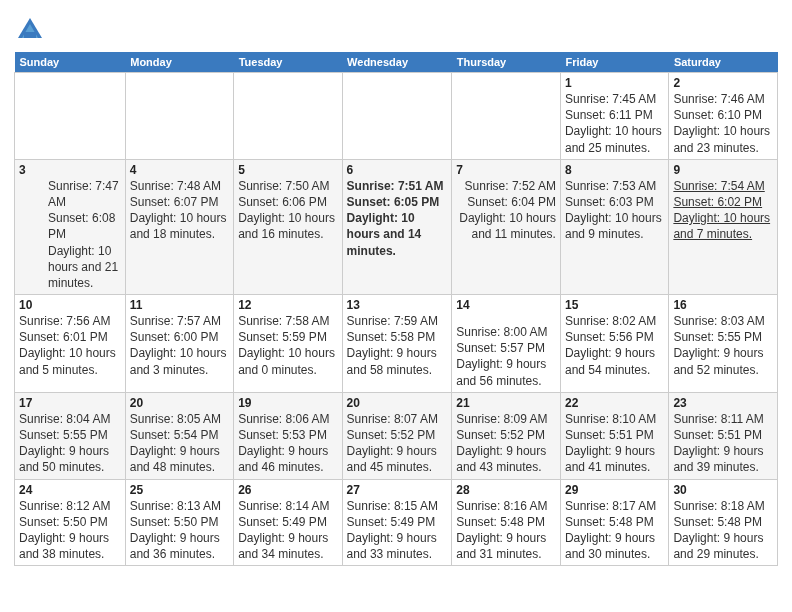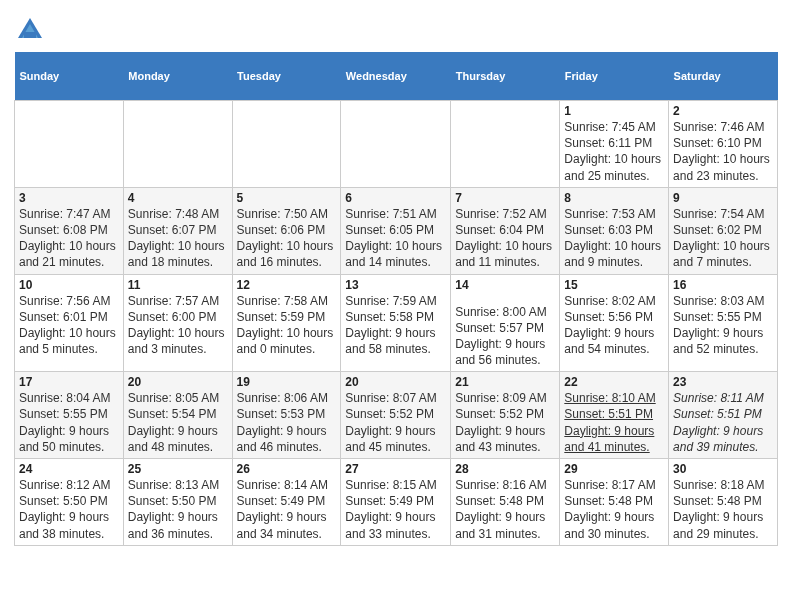--- a/index.html
+++ b/index.html
@@ -60,21 +60,21 @@
     }
     table {
       width: 100%;
       border-collapse: collapse;
       font-size: 9.5px;
     }
     thead tr th {
       background-color: #3a7abf;
       color: #fff;
       text-align: left;
-      padding: 18px 5px;
+      padding: 4px 5px;
       font-size: 11px;
       font-weight: bold;
     }
     tbody tr td {
       border: 1px solid #ccc;
       vertical-align: top;
       padding: 3px 4px;
       width: 113px;
       height: 78px;
       background: #fff;
@@ -148,57 +148,57 @@
           <td>
             <span class="day-num">2</span>
             <div class="day-info" style="white-space: pre-line;">Sunrise: 7:46 AM
 Sunset: 6:10 PM
 Daylight: 10 hours and 23 minutes.</div>
           </td>
         </tr>
         <tr>
           <td>
             <span class="day-num">3</span>
-            <div class="day-info" style="white-space: pre-line;">Sunrise: 7:47 AM
+            <div class="day-info" style="white-space: pre-line; margin-left: 29px;">Sunrise: 7:47 AM
 Sunset: 6:08 PM
 Daylight: 10 hours and 21 minutes.</div>
           </td>
           <td>
             <span class="day-num">4</span>
             <div class="day-info" style="white-space: pre-line;">Sunrise: 7:48 AM
 Sunset: 6:07 PM
 Daylight: 10 hours and 18 minutes.</div>
           </td>
           <td>
             <span class="day-num">5</span>
             <div class="day-info" style="white-space: pre-line;">Sunrise: 7:50 AM
 Sunset: 6:06 PM
 Daylight: 10 hours and 16 minutes.</div>
           </td>
           <td>
             <span class="day-num">6</span>
-            <div class="day-info" style="white-space: pre-line;">Sunrise: 7:51 AM
+            <div class="day-info" style="white-space: pre-line; font-weight: bold;">Sunrise: 7:51 AM
 Sunset: 6:05 PM
 Daylight: 10 hours and 14 minutes.</div>
           </td>
           <td>
             <span class="day-num">7</span>
-            <div class="day-info" style="white-space: pre-line;">Sunrise: 7:52 AM
+            <div class="day-info" style="white-space: pre-line; text-align: right;">Sunrise: 7:52 AM
 Sunset: 6:04 PM
 Daylight: 10 hours and 11 minutes.</div>
           </td>
           <td>
             <span class="day-num">8</span>
             <div class="day-info" style="white-space: pre-line;">Sunrise: 7:53 AM
 Sunset: 6:03 PM
 Daylight: 10 hours and 9 minutes.</div>
           </td>
           <td>
             <span class="day-num">9</span>
-            <div class="day-info" style="white-space: pre-line;">Sunrise: 7:54 AM
+            <div class="day-info" style="white-space: pre-line; text-decoration: underline;">Sunrise: 7:54 AM
 Sunset: 6:02 PM
 Daylight: 10 hours and 7 minutes.</div>
           </td>
         </tr>
         <tr>
           <td>
             <span class="day-num">10</span>
             <div class="day-info" style="white-space: pre-line;">Sunrise: 7:56 AM
 Sunset: 6:01 PM
 Daylight: 10 hours and 5 minutes.</div>
@@ -266,27 +266,27 @@
 Daylight: 9 hours and 45 minutes.</div>
           </td>
           <td>
             <span class="day-num">21</span>
             <div class="day-info" style="white-space: pre-line;">Sunrise: 8:09 AM
 Sunset: 5:52 PM
 Daylight: 9 hours and 43 minutes.</div>
           </td>
           <td>
             <span class="day-num">22</span>
-            <div class="day-info" style="white-space: pre-line; text-decoration: underline;">Sunrise: 8:10 AM
+            <div class="day-info" style="white-space: pre-line;">Sunrise: 8:10 AM
 Sunset: 5:51 PM
 Daylight: 9 hours and 41 minutes.</div>
           </td>
           <td>
             <span class="day-num">23</span>
-            <div class="day-info" style="white-space: pre-line; font-style: italic;">Sunrise: 8:11 AM
+            <div class="day-info" style="white-space: pre-line;">Sunrise: 8:11 AM
 Sunset: 5:51 PM
 Daylight: 9 hours and 39 minutes.</div>
           </td>
         </tr>
         <tr>
           <td>
             <span class="day-num">24</span>
             <div class="day-info" style="white-space: pre-line;">Sunrise: 8:12 AM
 Sunset: 5:50 PM
 Daylight: 9 hours and 38 minutes.</div>

